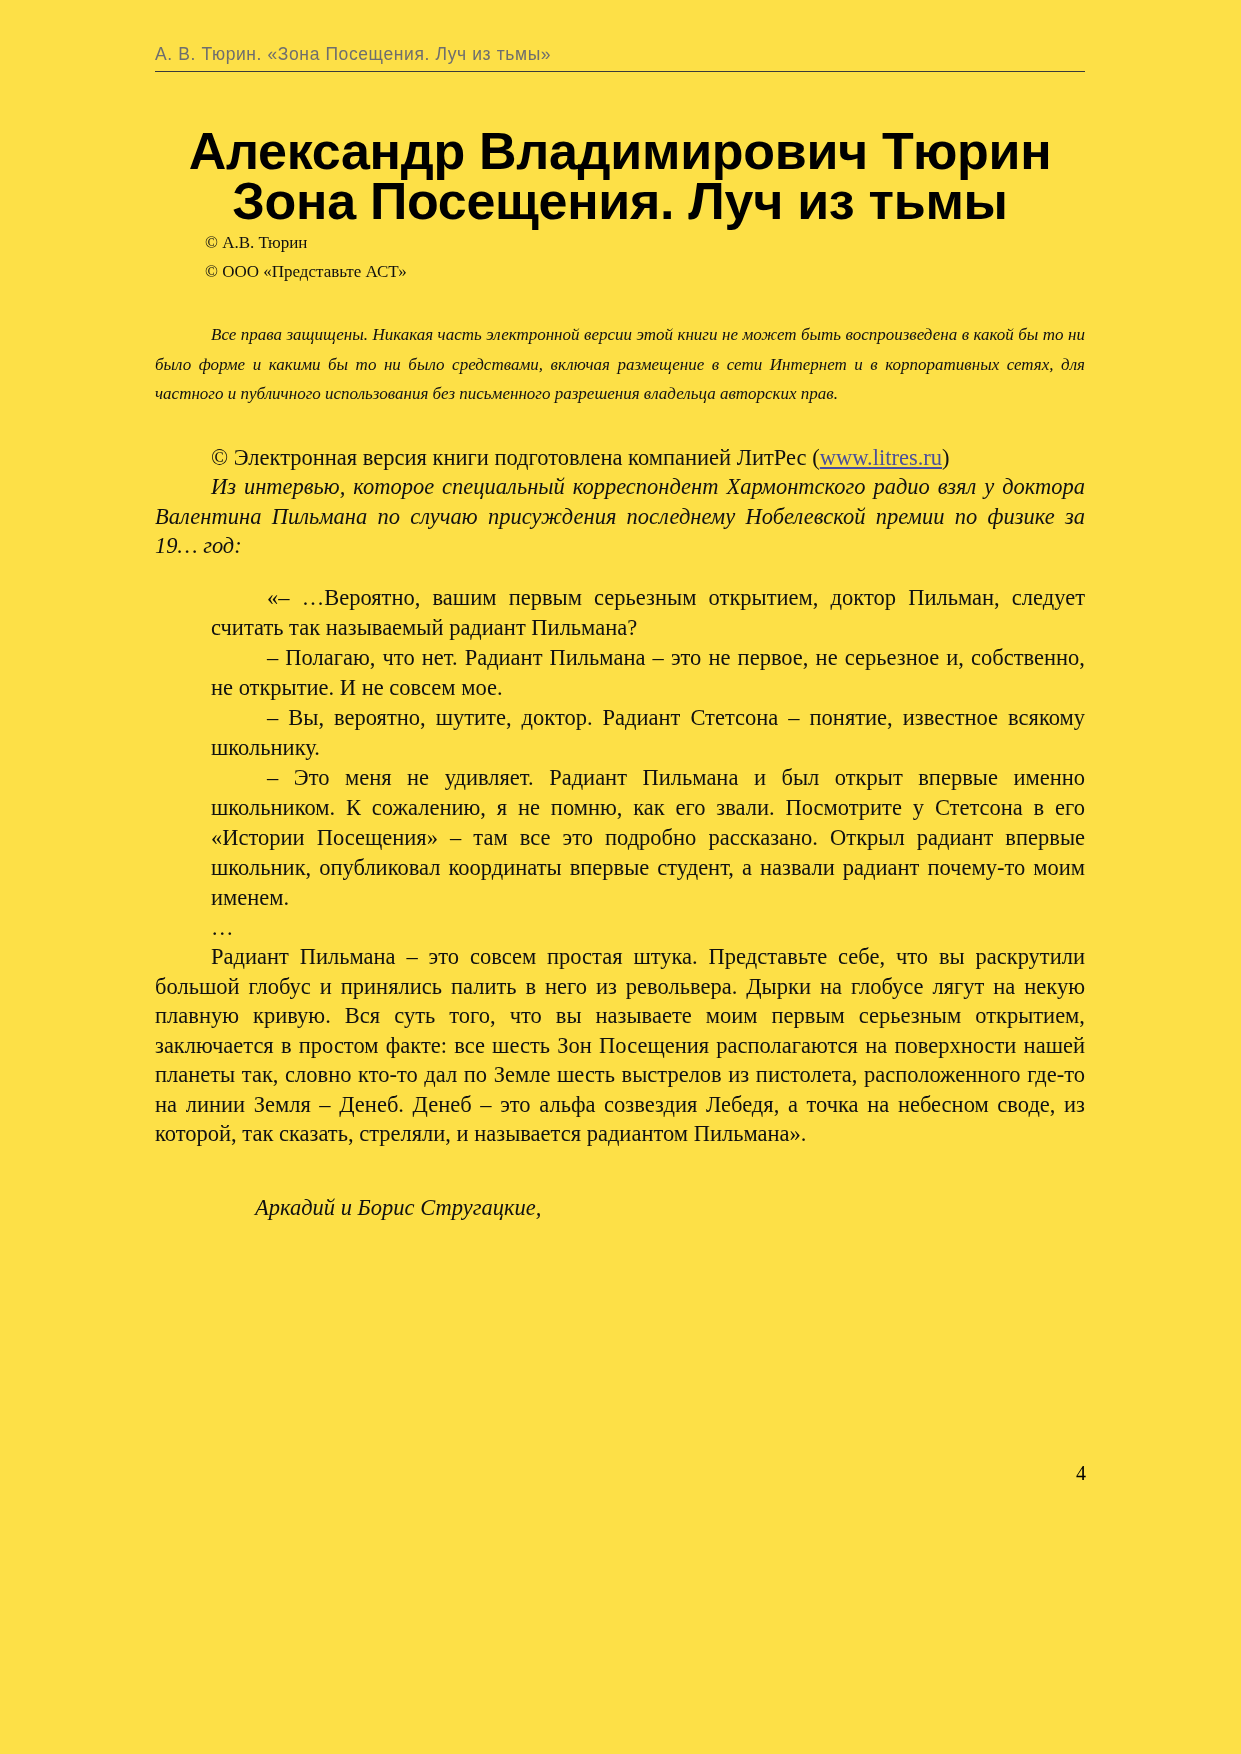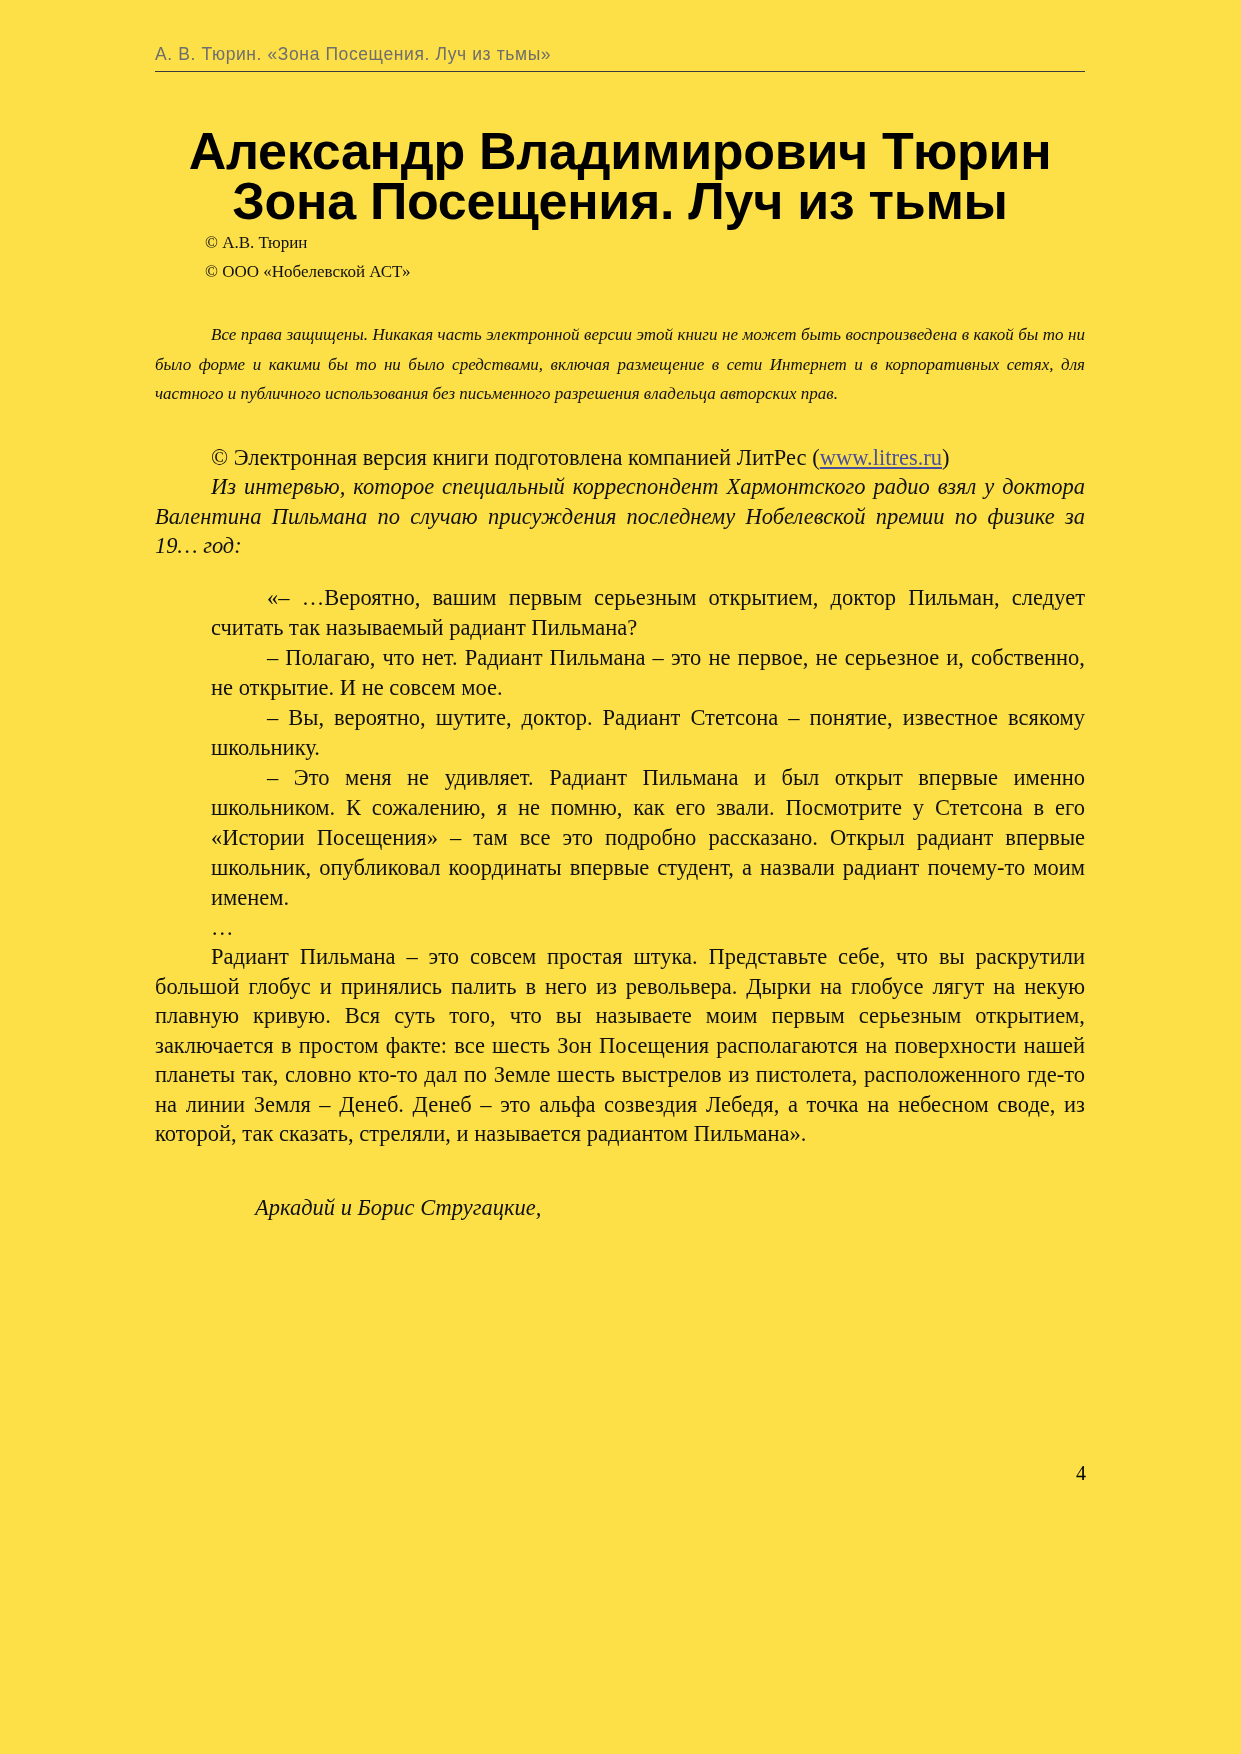--- a/index.html
+++ b/index.html
@@ -156,21 +156,21 @@
   </div>
 
   <div class="title-block">
     <div class="title-line">Александр Владимирович Тюрин</div>
     <div class="title-line">Зона Посещения. Луч из тьмы</div>
   </div>
 
   <div class="body">
 
     <div class="copy-line">© А.В. Тюрин</div>
-    <div class="copy-line">© ООО «Нобелевской АСТ»</div>
+    <div class="copy-line">© ООО «Представьте АСТ»</div>
 
     <p class="para rights">Все права защищены. Никакая часть электронной версии этой книги не может быть воспроизведена в какой бы то ни было форме и какими бы то ни было средствами, включая размещение в сети Интернет и в корпоративных сетях, для частного и публичного использования без письменного разрешения владельца авторских прав.</p>
 
     <p class="para litres">
       <span>© Электронная версия книги подготовлена компанией ЛитРес (</span><a class="litres-link" href="#">www.litres.ru</a><span>)</span>
     </p>
 
     <p class="para intro">Из интервью, которое специальный корреспондент Хармонтского радио взял у доктора Валентина Пильмана по случаю присуждения последнему Нобелевской премии по физике за 19… год:</p>
 
     <div class="dialogue">

